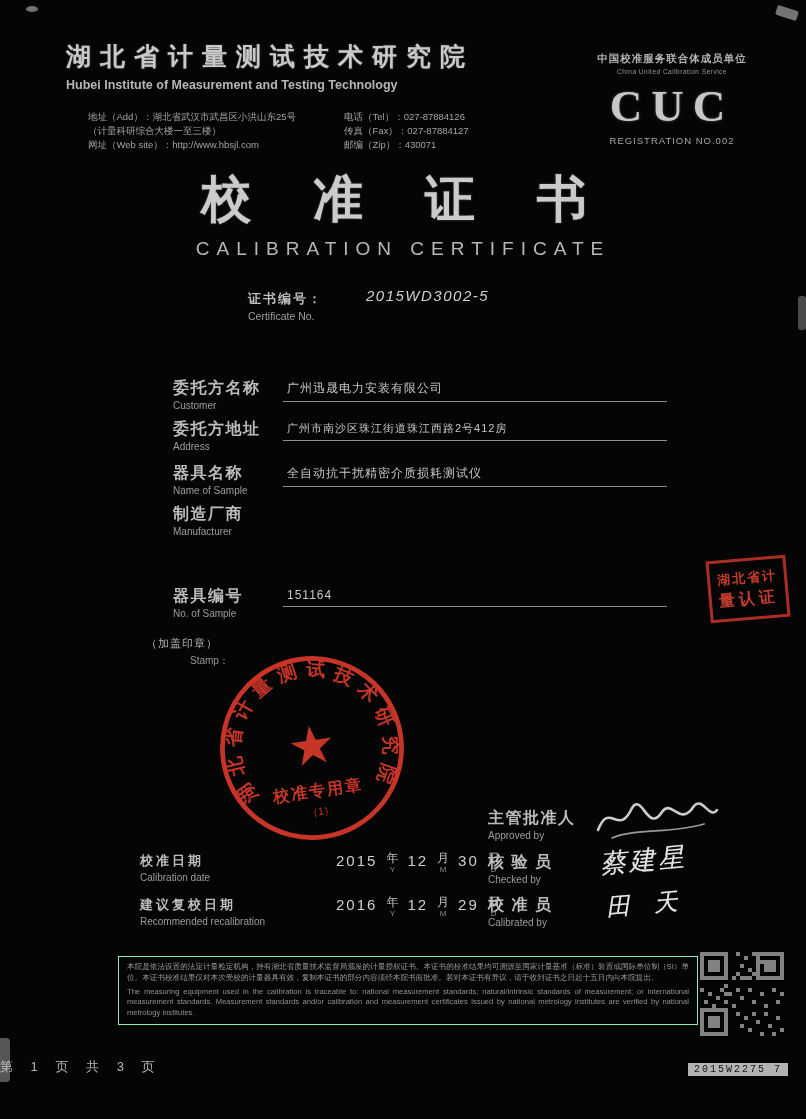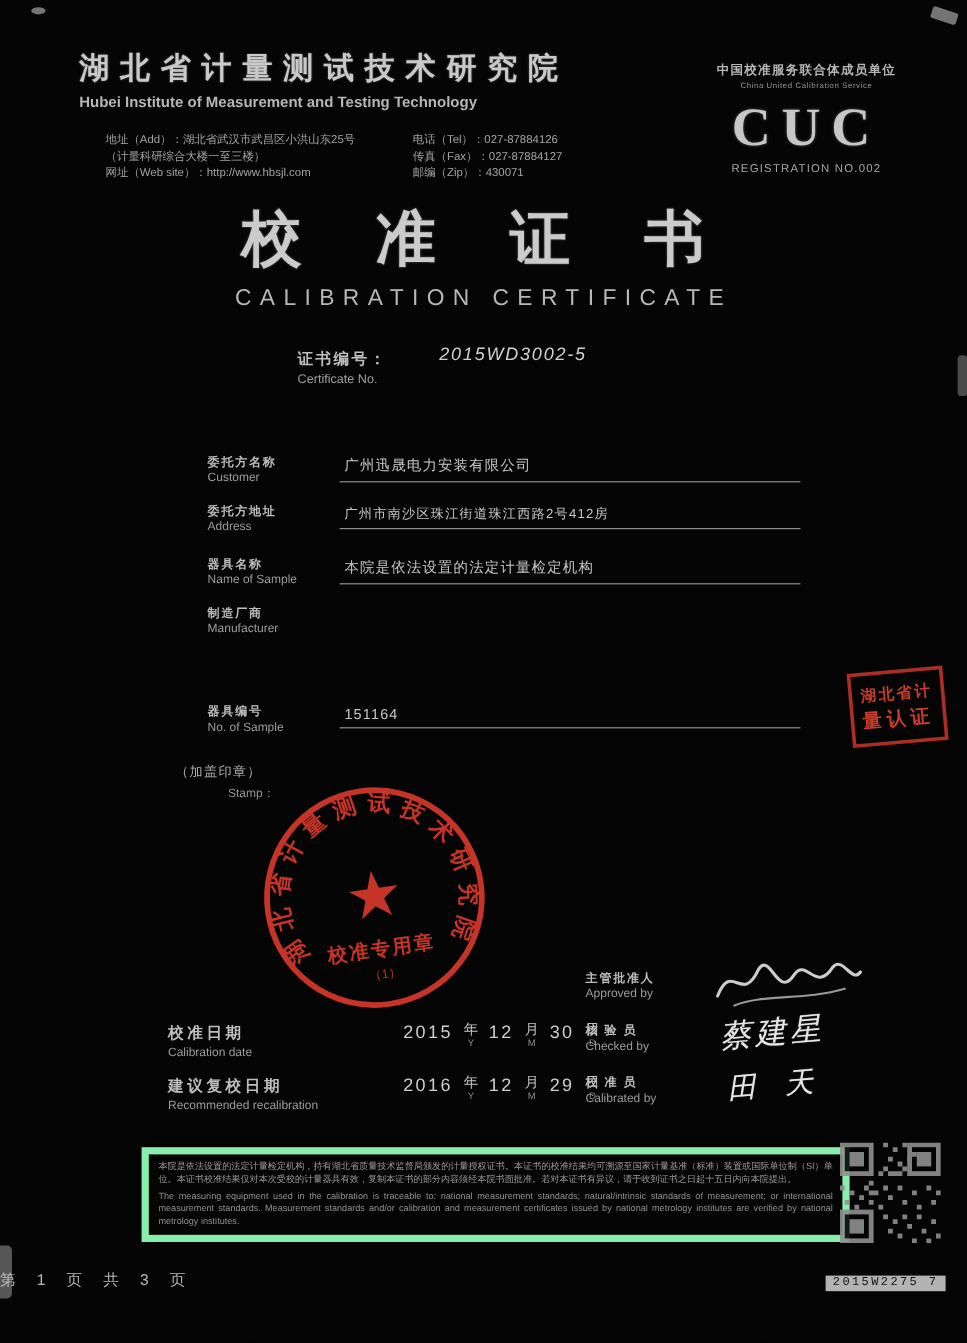--- a/index.html
+++ b/index.html
@@ -24,21 +24,21 @@
   .title-en{position:absolute;left:0;right:0;top:238px;text-align:center;font-size:19px;font-weight:normal;
         letter-spacing:7px;color:#b7b7b7;}
   
   .certno{position:absolute;left:248px;top:290px;}
   .certno .lab-cn{font-size:13px;font-weight:bold;letter-spacing:2px;color:#bdbdbd;}
   .certno .lab-en{font-size:10.5px;color:#9e9e9e;margin-top:2px;}
   .certno .val{position:absolute;left:118px;top:-3px;font-size:15px;font-style:italic;
         letter-spacing:1.5px;color:#d0d0d0;white-space:nowrap;}
   
   .field-row{position:absolute;left:173px;width:500px;}
-  .f-cn{font-size:10px;font-weight:bold;letter-spacing:1.5px;color:#bcbcbc;white-space:nowrap;}
+  .f-cn{font-size:16px;font-weight:bold;letter-spacing:1.5px;color:#bcbcbc;white-space:nowrap;}
   .f-en{font-size:10px;color:#9c9c9c;margin-top:1px;white-space:nowrap;}
   .f-val{position:absolute;left:110px;top:0;width:380px;border-bottom:1px solid #8f8f8f;
         font-size:12px;color:#c7c7c7;padding:2px 0 4px 4px;letter-spacing:1px;white-space:nowrap;}
   .f-val.small{font-size:11px;}
   
   .corner-seal{position:absolute;left:708px;top:558px;width:74px;height:56px;border:3px solid rgba(216,58,44,.85);
         transform:rotate(-5deg);display:flex;flex-direction:column;align-items:center;justify-content:center;
         color:#d8402f;opacity:.92;}
   .corner-seal .l1{font-size:13px;font-weight:bold;letter-spacing:2px;}
   .corner-seal .l2{font-size:16px;font-weight:bold;letter-spacing:4px;margin-top:2px;}
@@ -57,21 +57,21 @@
   .date-row{position:absolute;left:140px;}
   .d-cn{font-size:13px;font-weight:bold;letter-spacing:3px;color:#bdbdbd;white-space:nowrap;}
   .d-en{font-size:10px;color:#9c9c9c;margin-top:2px;white-space:nowrap;}
   .d-val{position:absolute;left:196px;top:0;display:flex;align-items:flex-start;gap:9px;
         font-size:15px;color:#cecece;white-space:nowrap;}
   .d-num{letter-spacing:2px;}
   .unit{display:inline-flex;flex-direction:column;align-items:center;line-height:1;}
   .unit .ucn{font-size:12px;color:#c2c2c2;}
   .unit .uen{font-size:8px;color:#8d8d8d;margin-top:2px;}
   
-  .notice{position:absolute;left:118px;top:956px;width:562px;border:6px solid #86efac;
+  .notice{position:absolute;left:118px;top:956px;width:562px;border:1px solid #86efac;
         padding:5px 8px;font-size:7.6px;line-height:1.42;color:#9b9b9b;text-align:justify;}
   .notice .en{margin-top:3px;color:#909090;}
   
   .page-info{position:absolute;left:0;right:0;top:1058px;text-align:left;font-size:13px;
         letter-spacing:7px;color:#b6b6b6;}
   .footer-code{position:absolute;left:688px;top:1063px;background:#b3b3b3;color:#141414;
         font-family:"Liberation Mono",monospace;font-size:10px;padding:1px 6px;letter-spacing:2px;}
   .qr{position:absolute;left:700px;top:952px;}
   
   .speck{position:absolute;background:#cfcfcf;opacity:.55;border-radius:50%;}
@@ -121,21 +121,21 @@
     <div class="f-val">广州迅晟电力安装有限公司</div>
   </div>
   <div class="field-row" style="top:419px">
     <div class="f-cn">委托方地址</div>
     <div class="f-en">Address</div>
     <div class="f-val small">广州市南沙区珠江街道珠江西路2号412房</div>
   </div>
   <div class="field-row" style="top:463px">
     <div class="f-cn">器具名称</div>
     <div class="f-en">Name of Sample</div>
-    <div class="f-val">本院是依法设置的法定计量检定机构</div>
+    <div class="f-val">全自动抗干扰精密介质损耗测试仪</div>
   </div>
   <div class="field-row" style="top:504px">
     <div class="f-cn">制造厂商</div>
     <div class="f-en">Manufacturer</div>
   </div>
   <div class="field-row" style="top:586px">
     <div class="f-cn">器具编号</div>
     <div class="f-en">No. of Sample</div>
     <div class="f-val">151164</div>
   </div>

